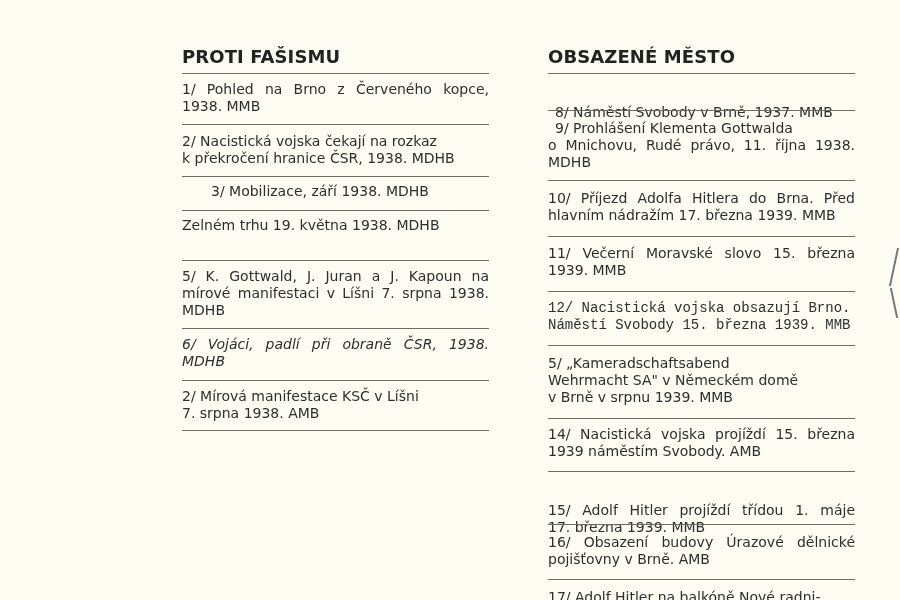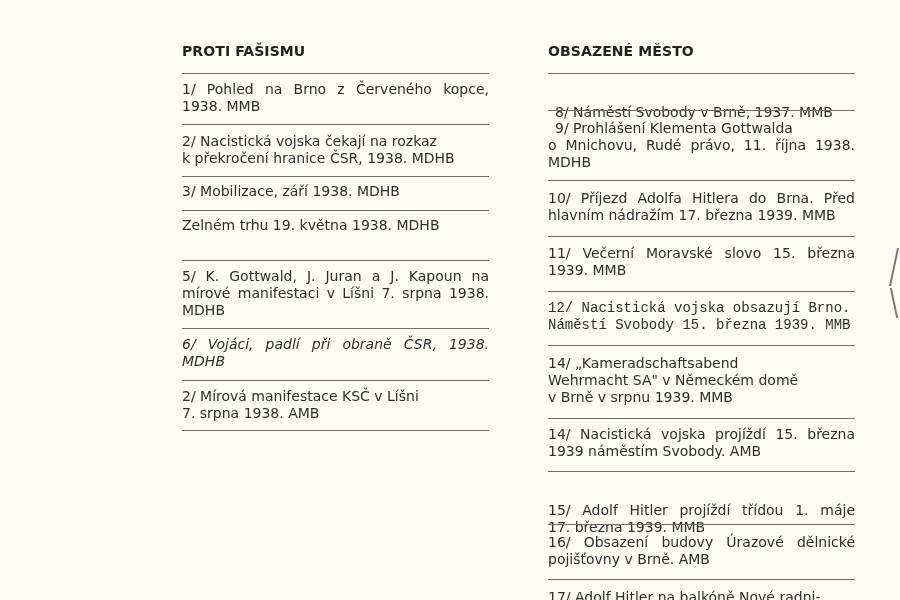--- a/index.html
+++ b/index.html
@@ -7,21 +7,21 @@
       width: 900px; height: 600px; overflow: hidden; position: relative;
       background: #fdfdf4;
       font-family: "DejaVu Sans", sans-serif;
       color: #2b2b2b;
     }
     .col { position: absolute; top: 0; }
     .col-left { left: 182px; width: 307px; }
     .col-right { left: 548px; width: 307px; }
     .heading {
       position: absolute; top: 31px; left: 0;
-      font-weight: bold; font-size: 14px; letter-spacing: 0.1px;
+      font-weight: bold; font-size: 18px; letter-spacing: 0.1px;
       color: #222;
     }
     .rule {
       position: absolute; left: 0; height: 1px; background: #6d6d66;
     }
     .caption {
       position: absolute; left: 0; width: 307px;
       font-size: 14px; line-height: 17px; color: #2e2e2e;
       text-align: justify; text-align-last: left;
     }
@@ -43,21 +43,21 @@
     <span class="line">1938. MMB</span>
   </div>
 
   <div class="rule" style="top:124px;width:307px;"></div>
   <div class="caption" style="top:133px;">
     <span class="line">2/ Nacistická vojska čekají na rozkaz</span>
     <span class="line">k překročení hranice ČSR, 1938. MDHB</span>
   </div>
 
   <div class="rule" style="top:176px;width:307px;"></div>
-  <div class="caption" style="top:183px;">
+  <div class="caption" style="top:183px;margin-left:29px;">
     <span class="line">3/ Mobilizace, září 1938. MDHB</span>
   </div>
 
   <div class="rule" style="top:210px;width:307px;"></div>
   <div class="caption" style="top:217px;">
     <span class="line">Zelném trhu 19. května 1938. MDHB</span>
   </div>
 
   <div class="rule" style="top:260px;width:307px;"></div>
   <div class="caption" style="top:268px;">
@@ -109,21 +109,21 @@
   </div>
 
   <div class="rule" style="top:291px;width:307px;"></div>
   <div class="caption" style="top:300px;font-family:Liberation Mono, monospace;">
     <span class="line">12/ Nacistická vojska obsazují Brno.</span>
     <span class="line">Náměstí Svobody 15. března 1939. MMB</span>
   </div>
 
   <div class="rule" style="top:345px;width:307px;"></div>
   <div class="caption" style="top:355px;">
-    <span class="line">14/ „Kameradschaftsabend</span>
+    <span class="line">5/ „Kameradschaftsabend</span>
     <span class="line">Wehrmacht SA" v Německém domě</span>
     <span class="line">v Brně v srpnu 1939. MMB</span>
   </div>
 
   <div class="rule" style="top:418px;width:307px;"></div>
   <div class="caption" style="top:426px;">
     <span class="line just">14/ Nacistická vojska projíždí 15. března</span>
     <span class="line">1939 náměstím Svobody. AMB</span>
   </div>
 

